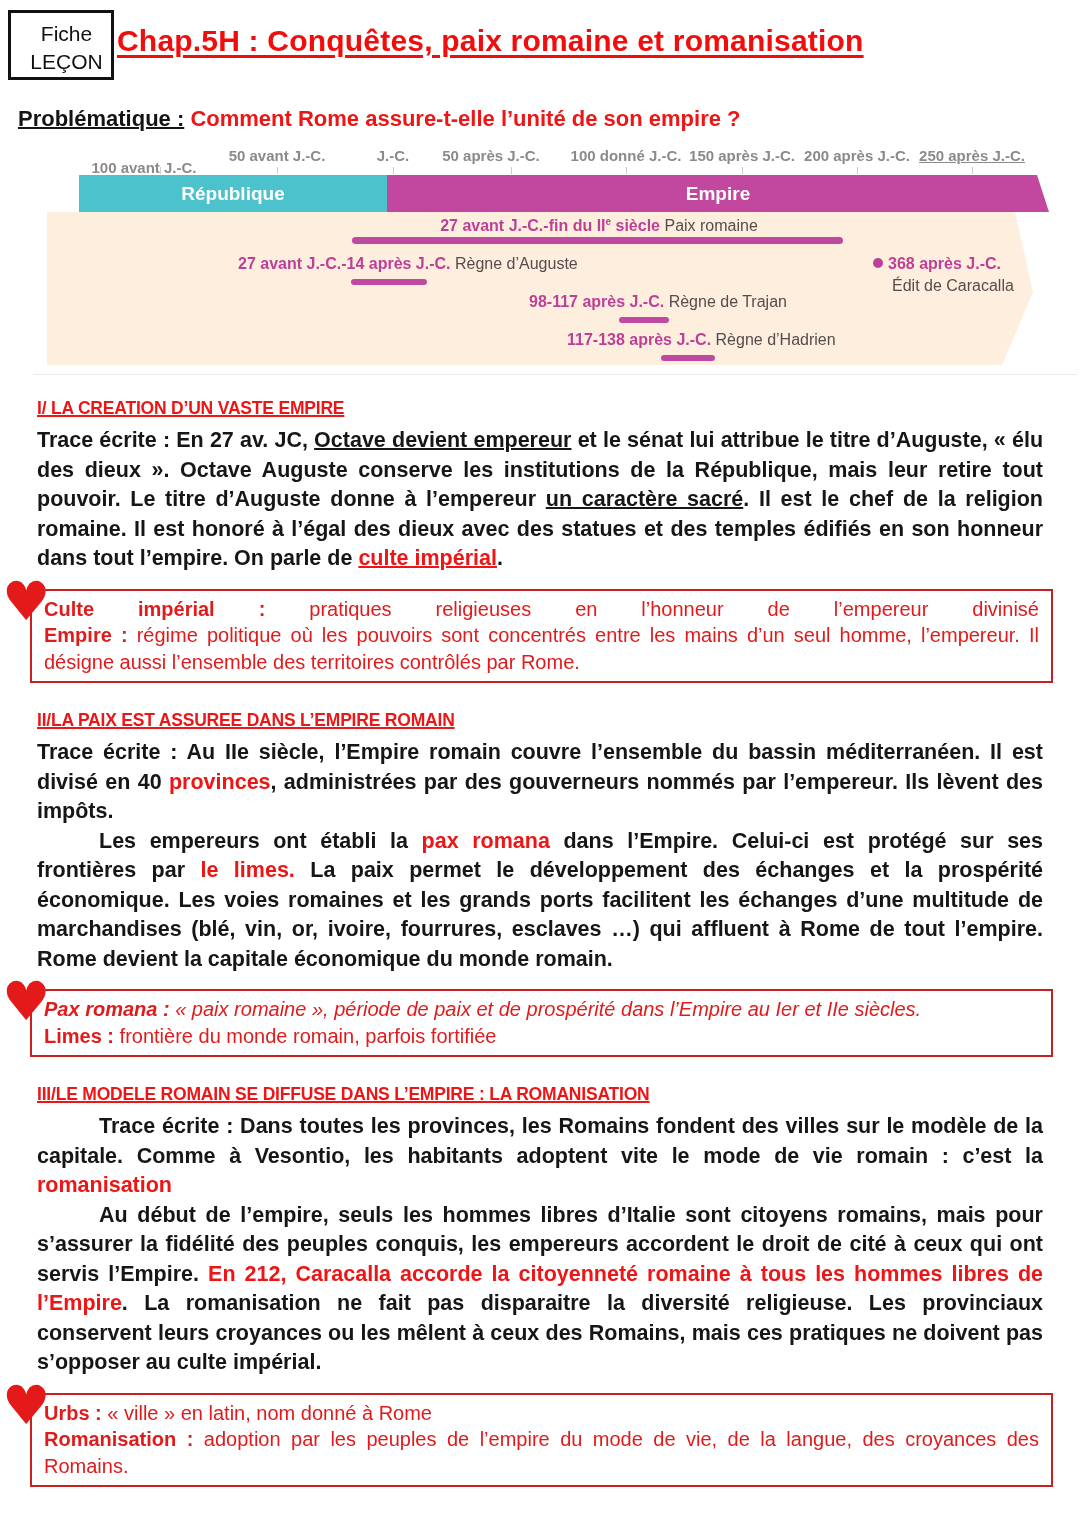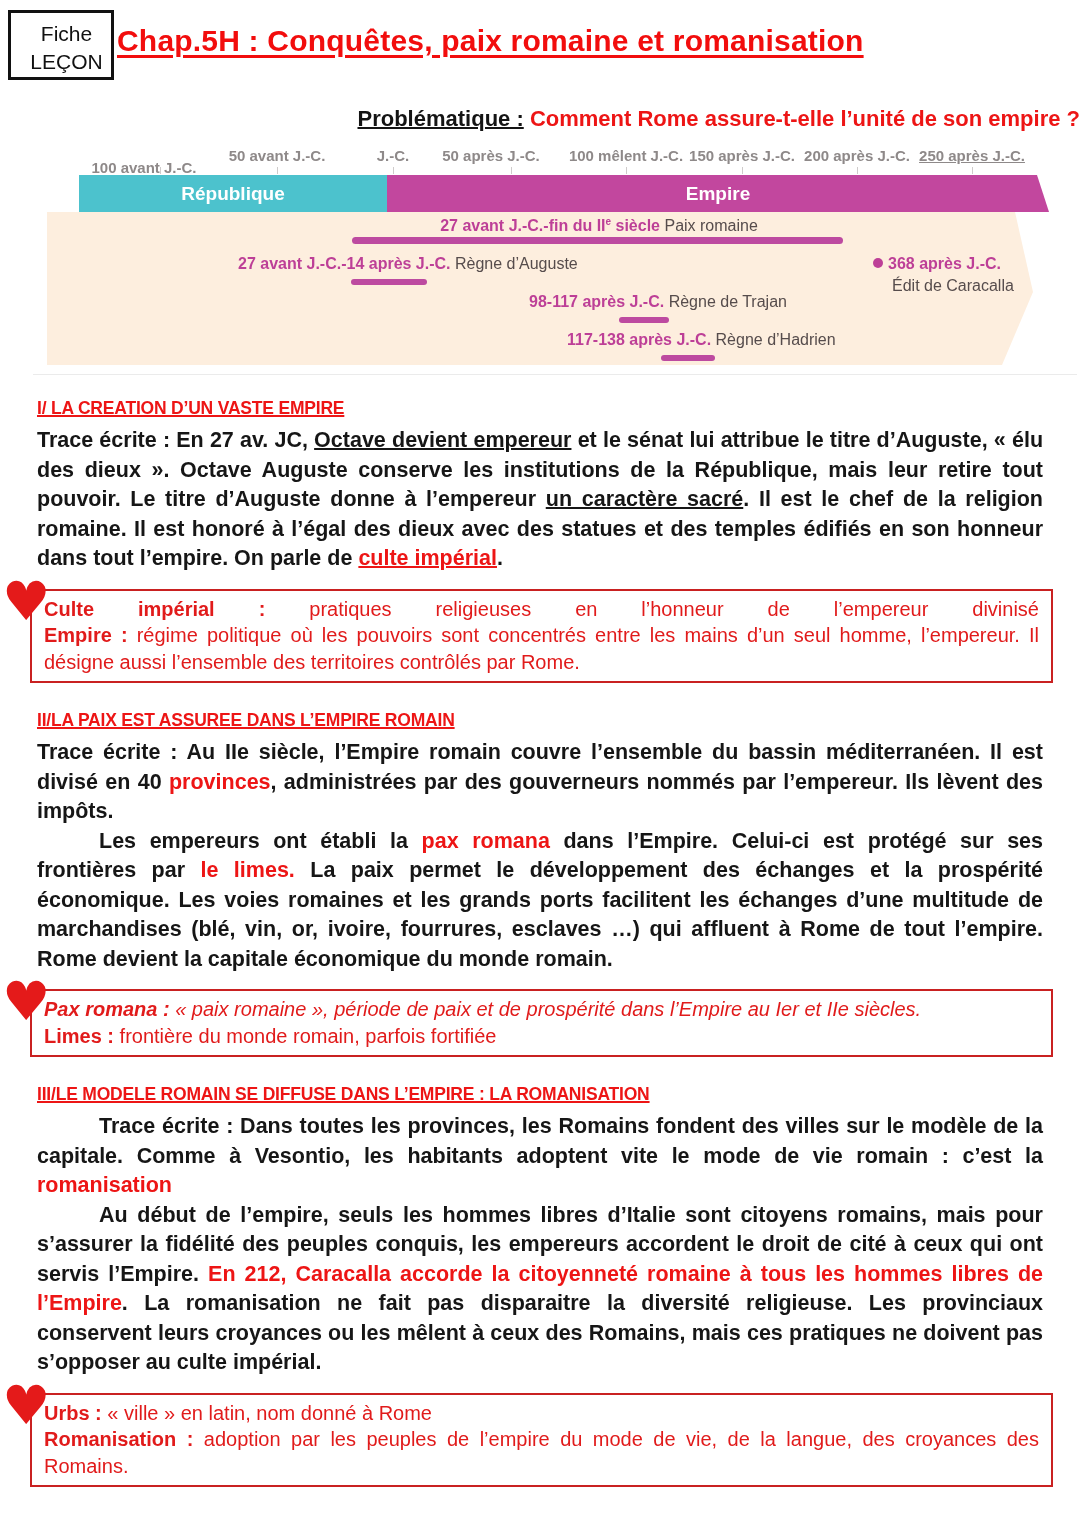--- a/index.html
+++ b/index.html
@@ -15,21 +15,21 @@
   }
   *{margin:0;padding:0;box-sizing:border-box;}
   html,body{width:1080px;height:1528px;}
   body{position:relative;background:#ffffff;font-family:"Liberation Sans",sans-serif;overflow:hidden;}
 
   
   .fiche-box{position:absolute;left:8px;top:10px;width:106px;height:70px;border:3px solid #111;
     padding:7px 0 0 11px;font-size:21px;line-height:1.35;color:#111;background:#fff;text-align:center;}
   .page-title{position:absolute;left:117px;top:24px;font-size:30px;font-weight:bold;color:#f20d0d;
     text-decoration:underline;text-decoration-thickness:3px;text-underline-offset:4px;letter-spacing:.2px;white-space:nowrap;}
-  .problematique{position:absolute;left:0;top:106px;width:100%;text-align:right;font-size:22px;font-weight:bold;}
+  .problematique{position:absolute;left:0;top:106px;width:100%;text-align:left;font-size:22px;font-weight:bold;padding-left:18px;}
   .problematique .plabel{color:#141414;text-decoration:underline;text-decoration-thickness:2px;}
   .problematique .pquestion{color:var(--red);}
 
   
   .timeline{position:absolute;left:47px;top:147px;width:990px;height:224px;}
   .timeline::after{content:"";position:absolute;left:-14px;right:-40px;bottom:-4px;height:1px;background:#ebebeb;}
   .axis-label{position:absolute;top:0;transform:translateX(-50%);font-size:15px;font-weight:bold;color:var(--axis);white-space:nowrap;}
   .axis-tick{position:absolute;top:20px;width:1px;height:7px;background:#cfcbcb;}
   .tl-shape{position:absolute;left:0;top:65px;width:990px;height:153px;background:var(--cream);
     clip-path:polygon(0 0,968px 0,986px 80px,955px 153px,0 153px);}
@@ -92,21 +92,21 @@
 <div class="timeline">
   <div id="axis">
       <span class="axis-label" style="left: 97px; margin-top: 12px;">100 avant J.-C.</span>
       <div class="axis-tick" style="left: 113px;"></div>
       <span class="axis-label" style="left: 230px;">50 avant J.-C.</span>
       <div class="axis-tick" style="left: 230px;"></div>
       <span class="axis-label" style="left: 346px;">J.-C.</span>
       <div class="axis-tick" style="left: 346px;"></div>
       <span class="axis-label" style="left: 444px;">50 après J.-C.</span>
       <div class="axis-tick" style="left: 464px;"></div>
-      <span class="axis-label" style="left: 579px;">100 mêlent J.-C.</span>
+      <span class="axis-label" style="left: 579px;">100 donné J.-C.</span>
       <div class="axis-tick" style="left: 579px;"></div>
       <span class="axis-label" style="left: 695px;">150 après J.-C.</span>
       <div class="axis-tick" style="left: 695px;"></div>
       <span class="axis-label" style="left: 810px;">200 après J.-C.</span>
       <div class="axis-tick" style="left: 810px;"></div>
       <span class="axis-label" style="left: 925px; text-decoration: underline;">250 après J.-C.</span>
       <div class="axis-tick" style="left: 925px;"></div>
     </div>
   <div class="tl-shape"></div>
   <div class="bar bar-republique">

